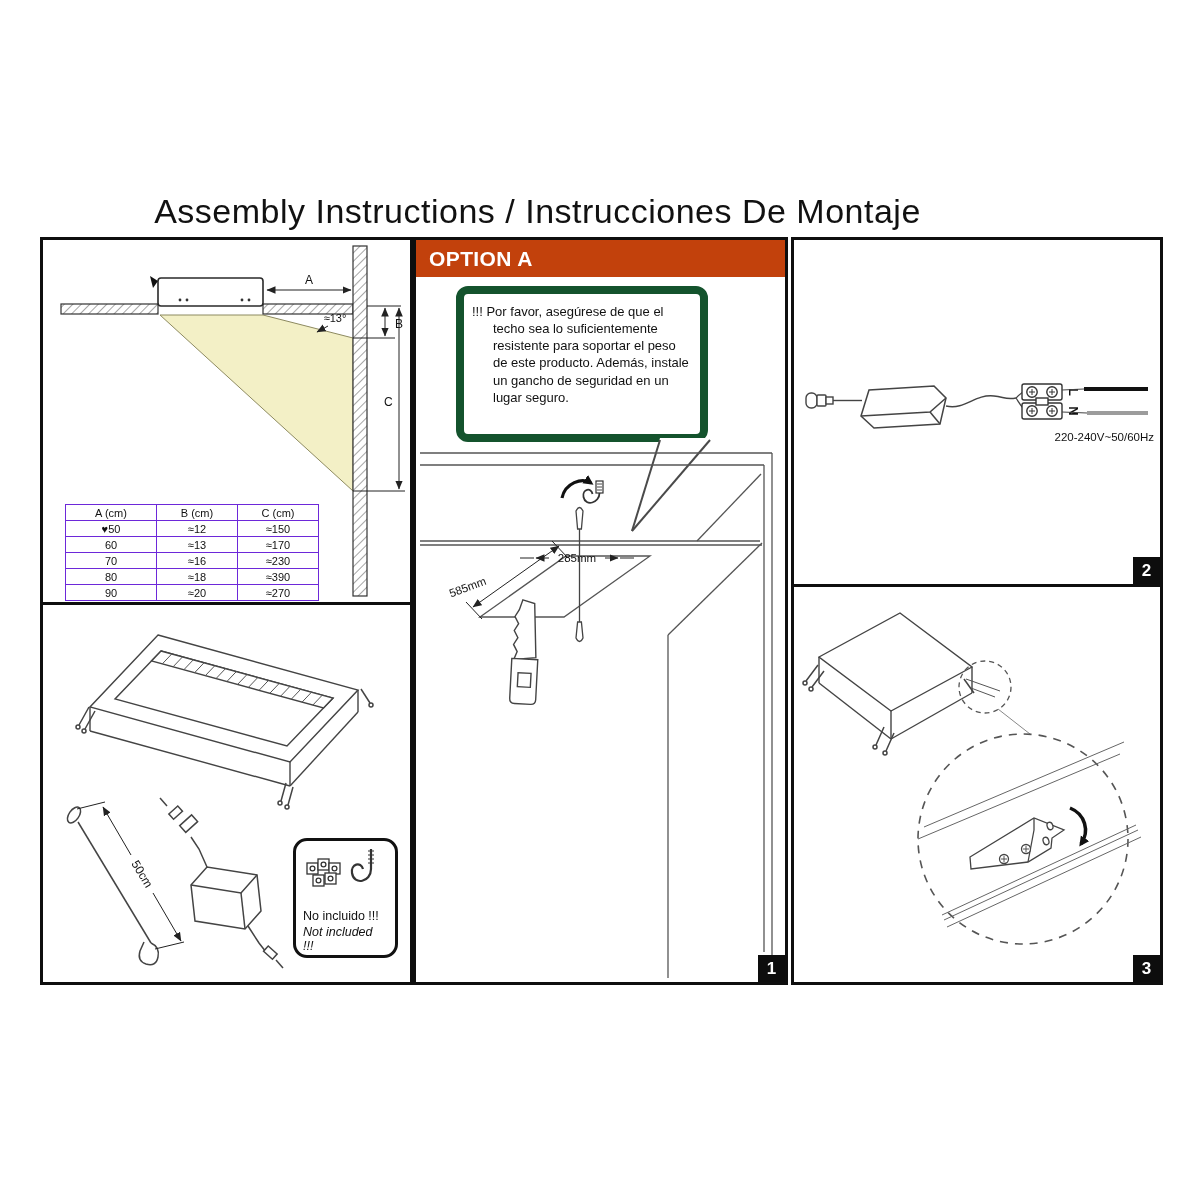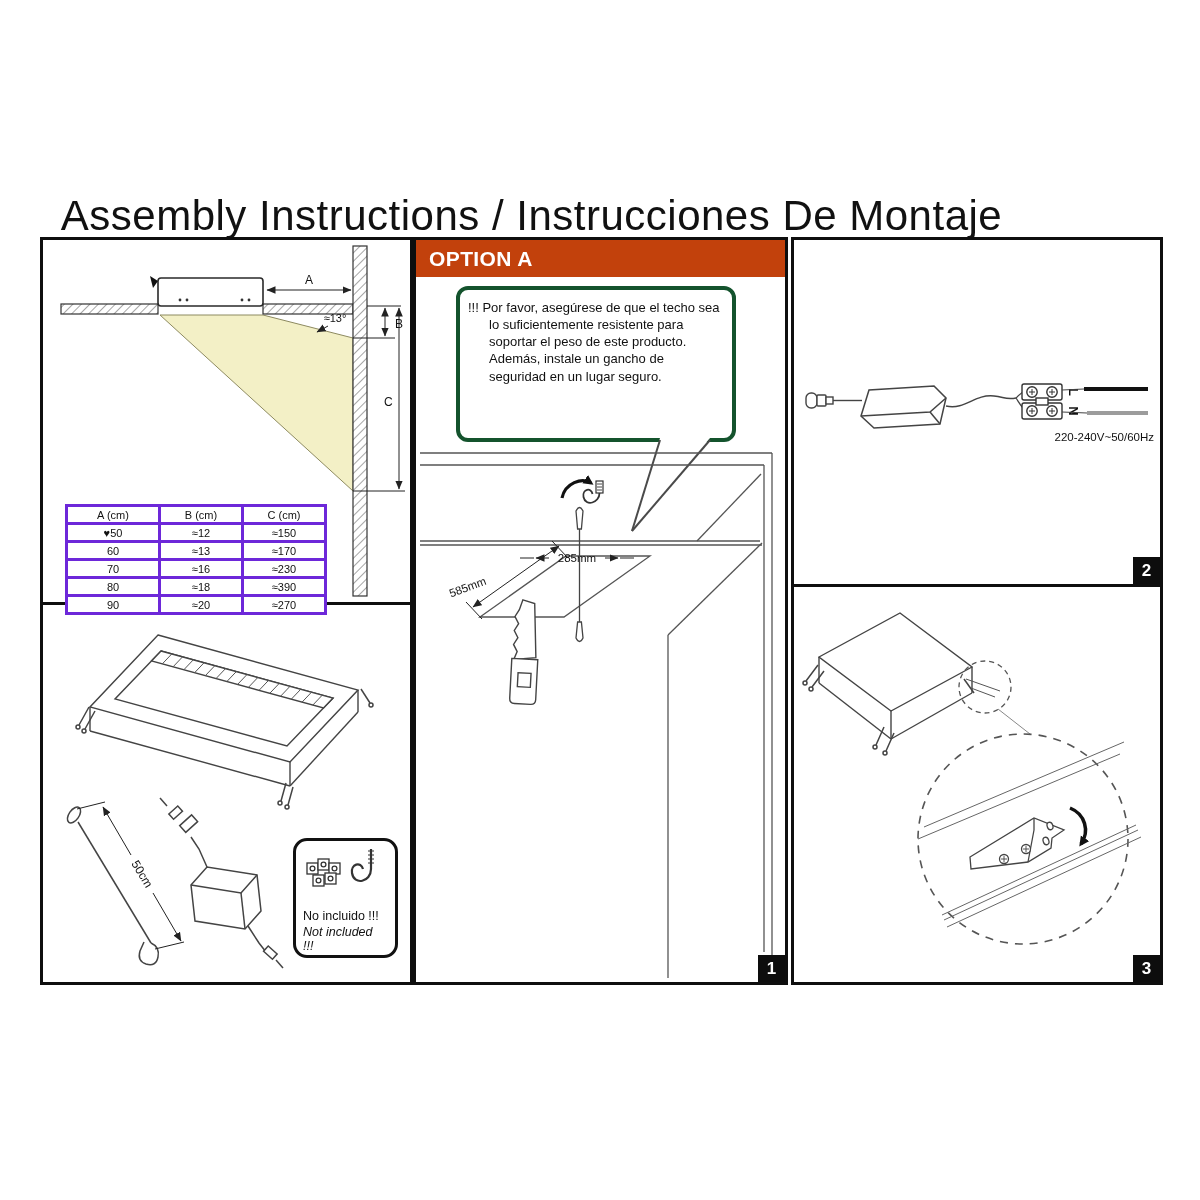--- a/index.html
+++ b/index.html
@@ -1,40 +1,40 @@
 <!DOCTYPE html>
 <html><head>
 <meta charset="utf-8">
 <style>
   html,body{margin:0;padding:0;}
   body{width:1200px;height:1200px;background:#fff;position:relative;overflow:hidden;
        font-family:"Liberation Sans",sans-serif;color:#111;}
-  .title{position:absolute;top:192px;left:12px;width:1039px;text-align:center;
-         font-size:42px;font-weight:400;letter-spacing:.5px;margin:0;}
+  .title{position:absolute;top:192px;left:18px;width:1039px;text-align:center;
+         font-size:34px;font-weight:400;letter-spacing:.5px;margin:0;}
   .panel{position:absolute;border:3px solid #0e0e0e;background:#fff;box-sizing:border-box;}
   #p-beam  {left:40px;  top:237px; width:373px; height:368px;}
   #p-parts {left:40px;  top:602px; width:373px; height:383px;}
   #p-option{left:413px; top:237px; width:375px; height:748px;}
   #p-wiring{left:791px; top:237px; width:372px; height:350px;}
   #p-mount {left:791px; top:584px; width:372px; height:401px;}
   .badge{position:absolute;right:0;bottom:0;width:27px;height:27px;background:#0d0d0d;
          color:#fff;font-weight:bold;font-size:17px;display:flex;align-items:center;
          justify-content:center;z-index:5;}
   .optbar{height:37px;background:#c2410c;color:#fff;font-size:21px;font-weight:bold;
           line-height:37px;padding-left:13px;letter-spacing:.4px;}
-  .bubble{position:absolute;left:40px;top:46px;width:280px;min-height:156px;box-sizing:border-box;
-          border:4px solid #14532d;border-radius:12px;padding:9px 9px 8px 8px;
+  .bubble{position:absolute;left:40px;top:46px;width:252px;min-height:156px;box-sizing:border-box;
+          border:8px solid #14532d;border-radius:12px;padding:9px 9px 8px 8px;
           font-size:13px;line-height:1.32;z-index:1;background:#fff;}
   .bubble p{margin:0;padding-left:21px;text-indent:-21px;}
   .it{font-style:italic;}
   .overlay{position:absolute;left:0;top:0;z-index:2;pointer-events:none;}
   svg{font-family:"Liberation Sans",sans-serif;}
   svg text{fill:#111;}
   .dimtable{position:absolute;left:22px;top:264px;border-collapse:collapse;z-index:3;background:#fff;}
-  .dimtable th,.dimtable td{border:3px solid #6d28d9;font-size:11px;font-weight:normal;
+  .dimtable th,.dimtable td{border:1px solid #6d28d9;font-size:11px;font-weight:normal;
           height:15px;text-align:center;padding:0 2px;}
   .dimtable .cA{width:86px;}.dimtable .cB{width:76px;text-align:center;}.dimtable .cC{width:76px;}
   .nibox{position:absolute;left:250px;top:233px;width:105px;height:120px;box-sizing:border-box;
          border:3px solid #111;border-radius:14px;padding:4px 16px 0 7px;z-index:3;background:#fff;}
   .nibox .t{font-size:12.5px;margin-top:2px;}
 </style>
 </head>
 <body>
 
 <h1 class="title">Assembly Instructions / Instrucciones De Montaje</h1>

